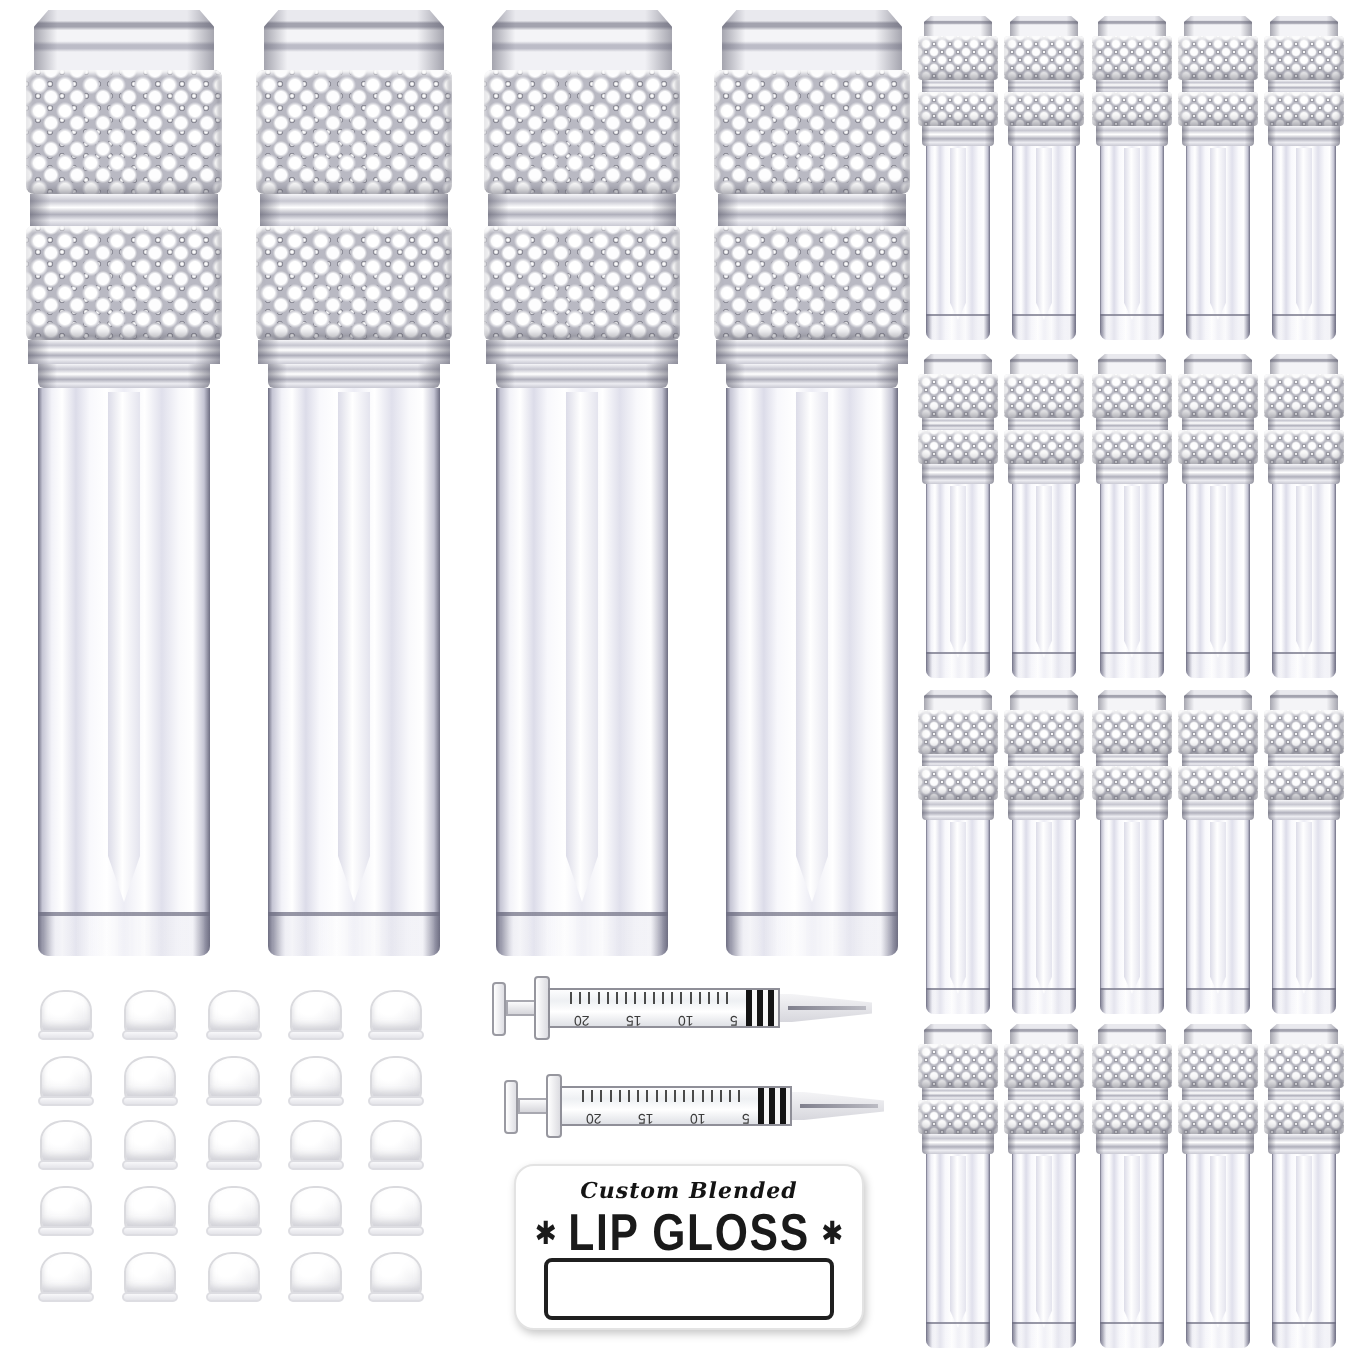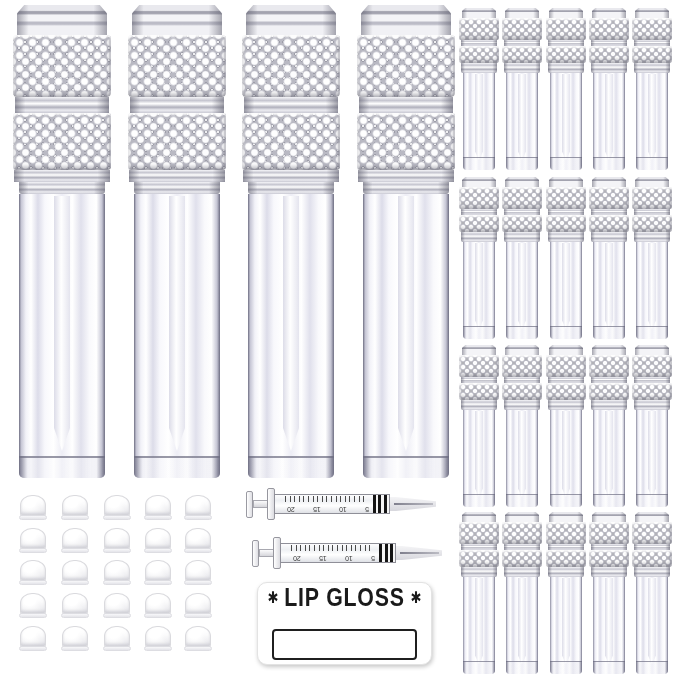--- a/index.html
+++ b/index.html
@@ -517,20 +517,21 @@
             <span>10</span>
             <span>5</span>
           </div>
       <div class="sy-gasket"></div>
     </div>
     <div class="sy-tip"></div>
   </div>
     </div>
 
   <div class="label-card">
+    <div class="label-script">Custom Blended</div>
     <div class="label-title">
       <span class="star">✱</span>
       <span class="ttl">LIP GLOSS</span>
       <span class="star">✱</span>
     </div>
     <div class="label-box"></div>
   </div>
 </div>
 
 </body></html>

